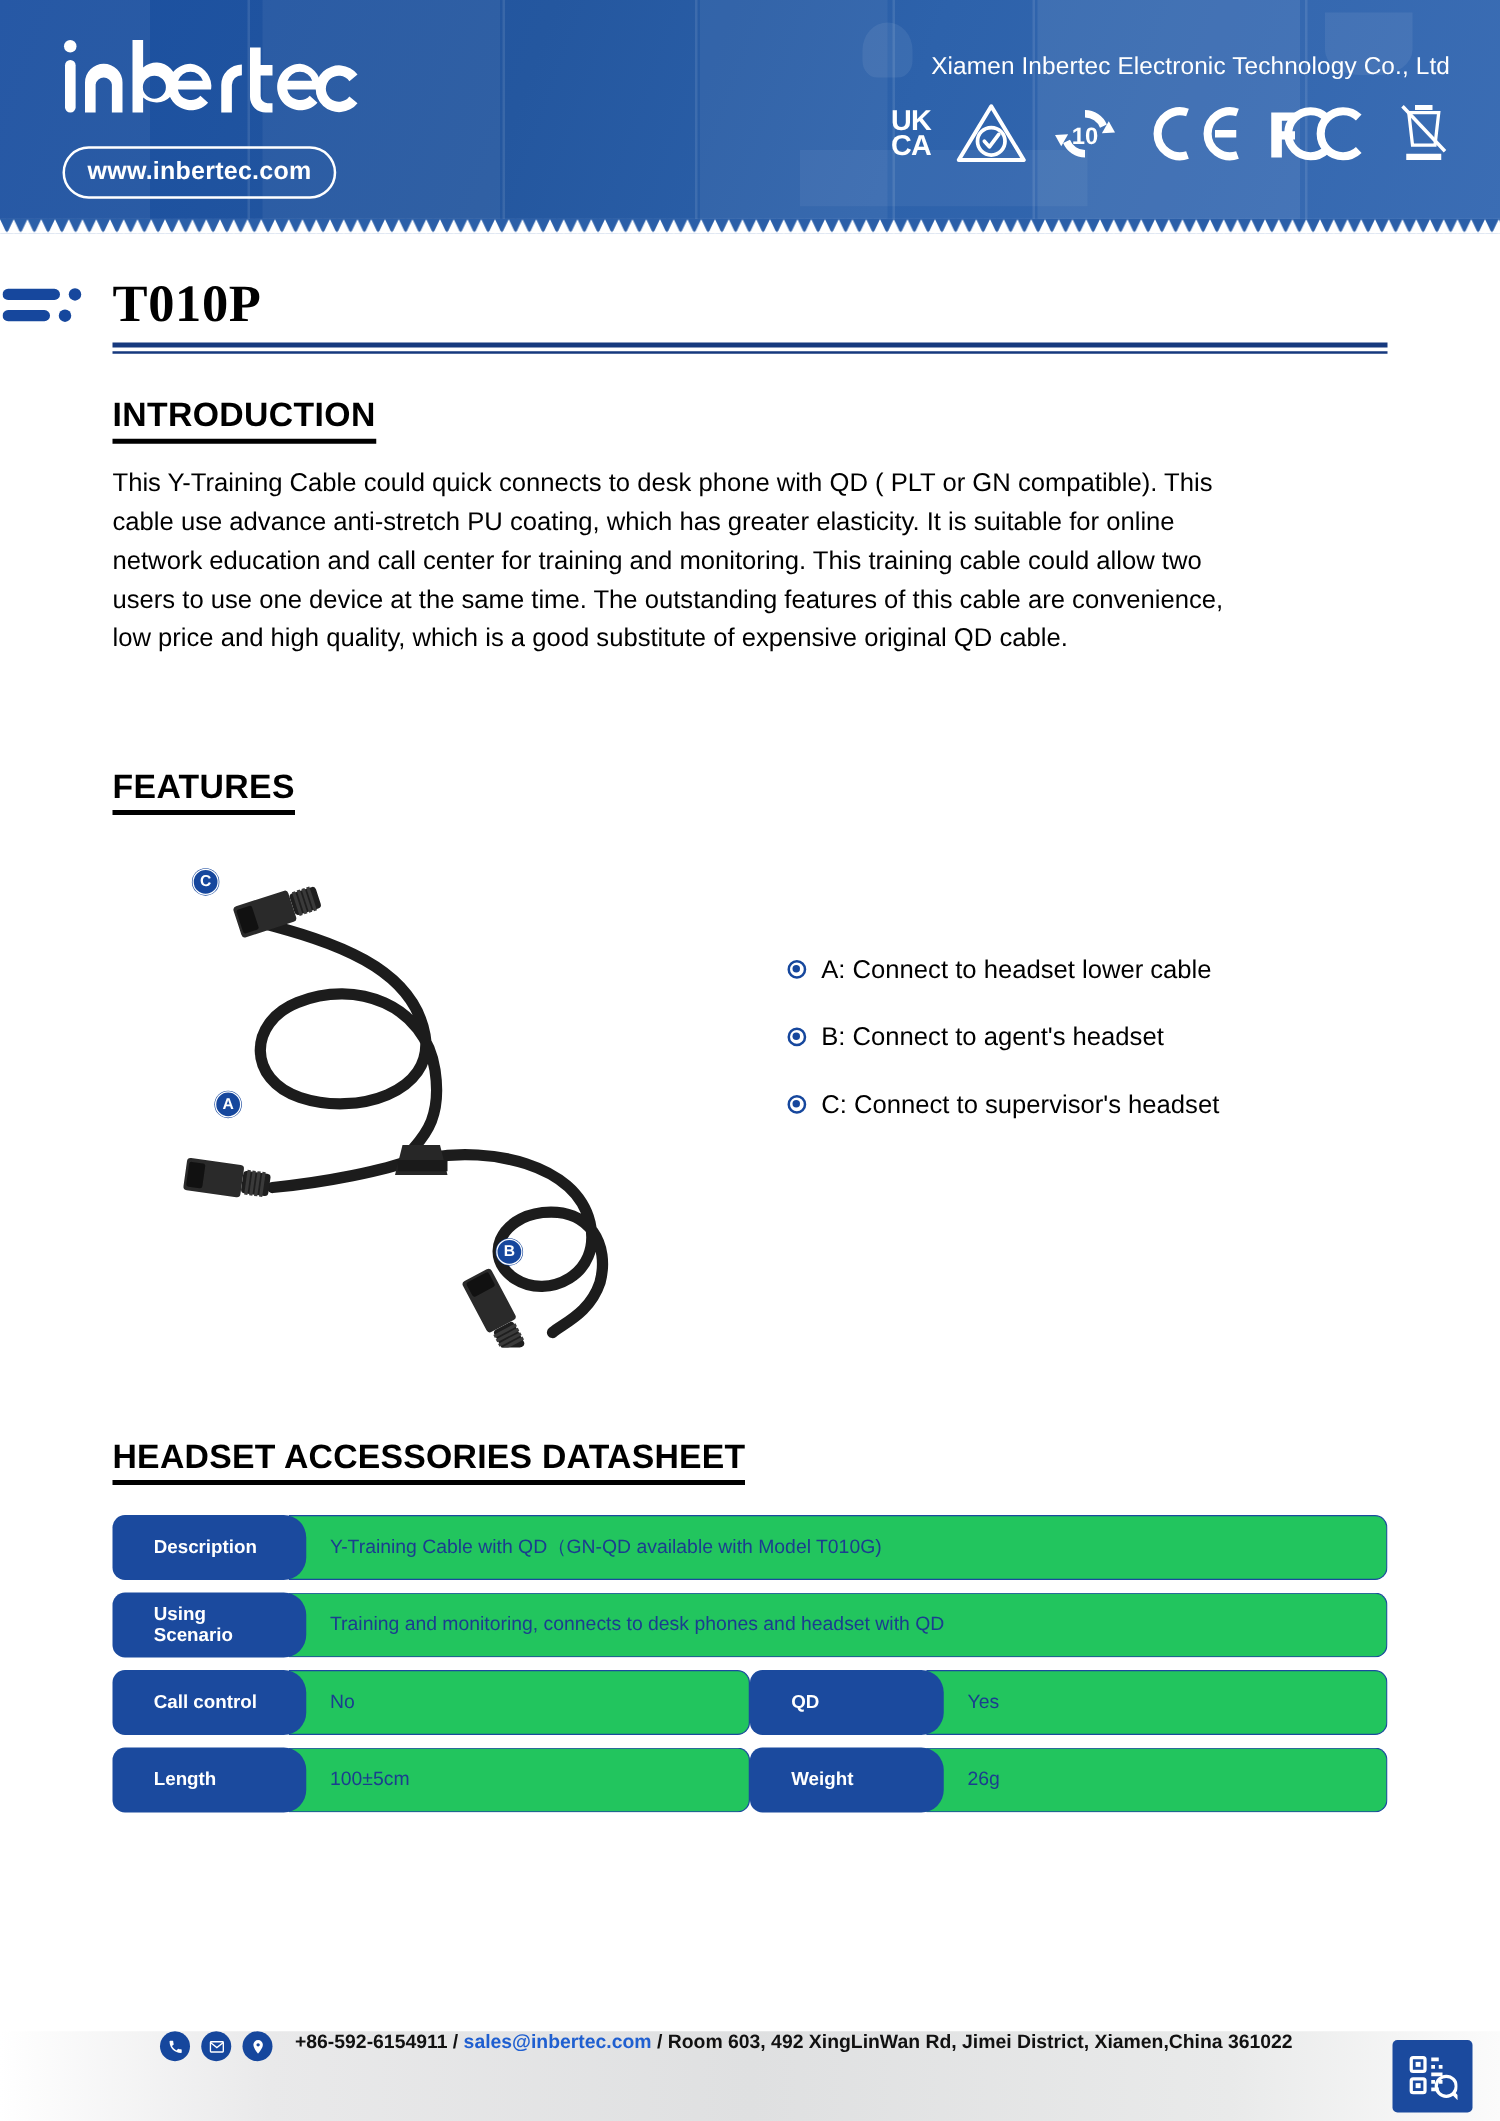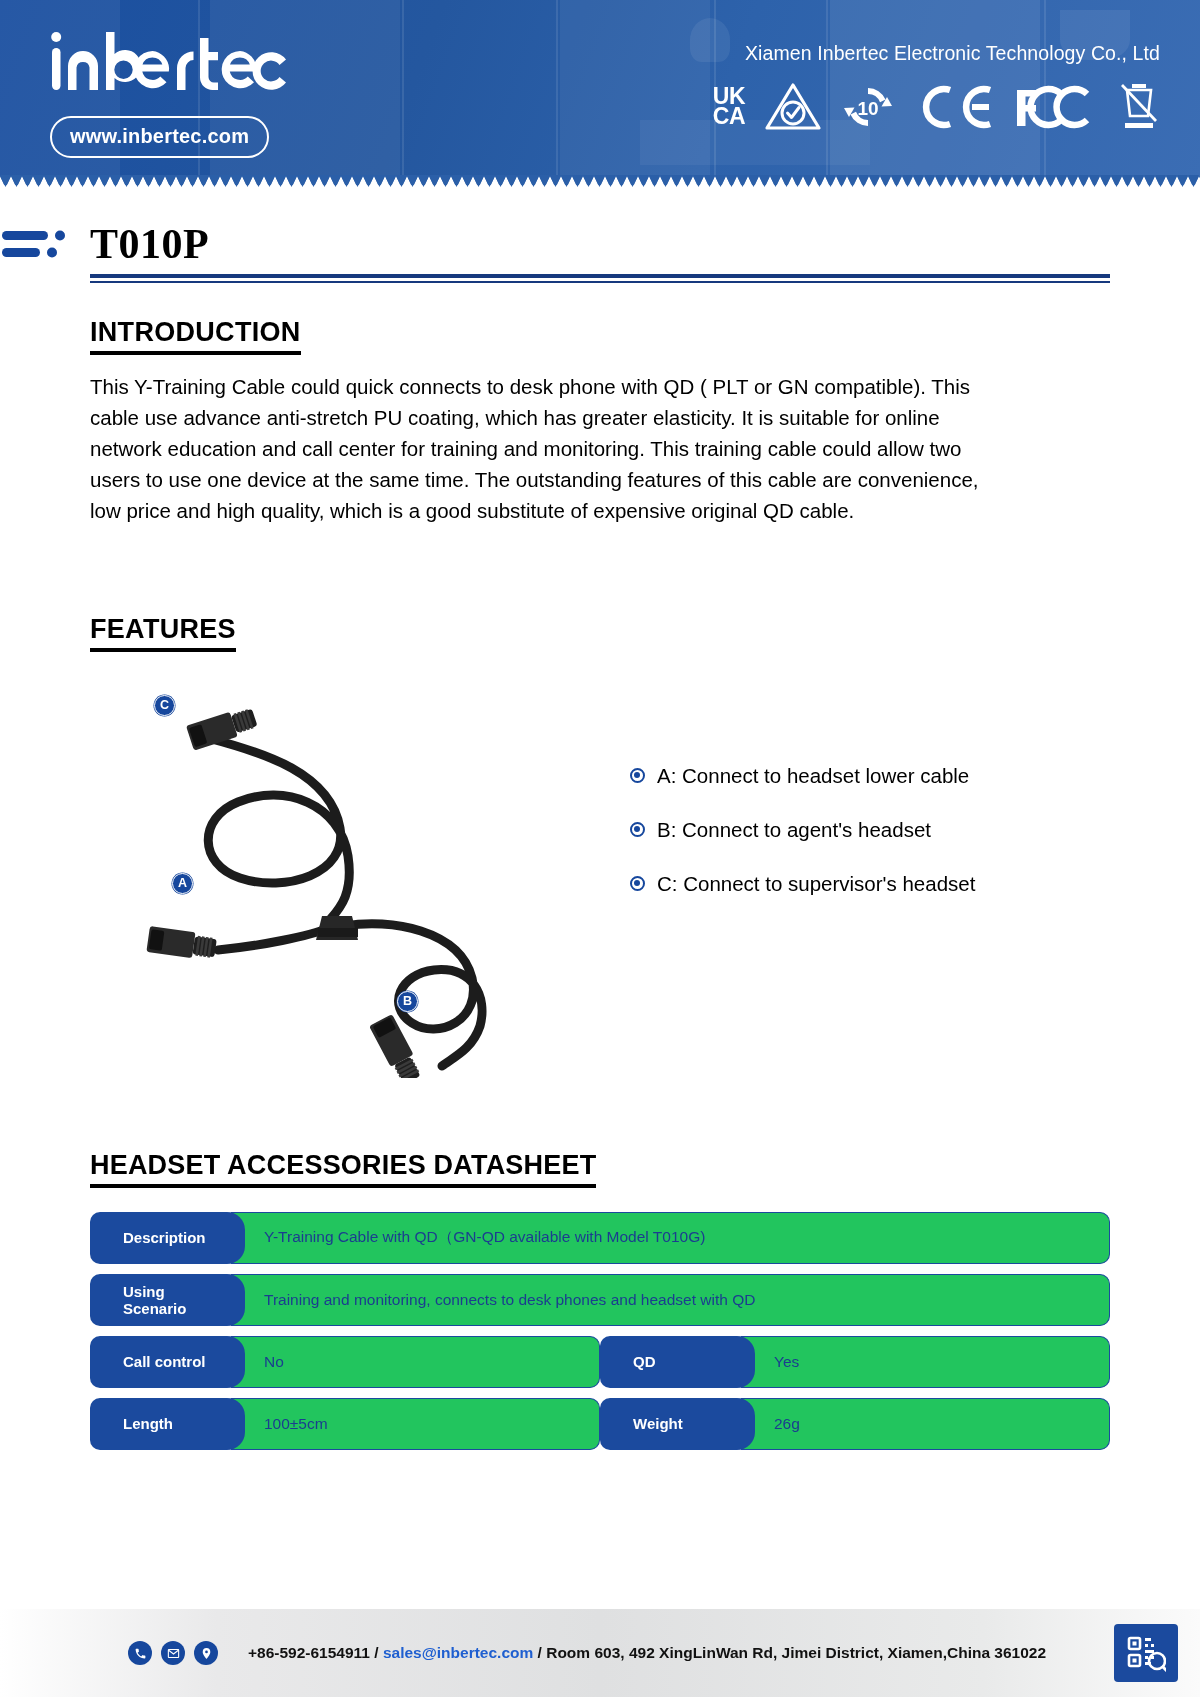--- a/index.html
+++ b/index.html
@@ -166,23 +166,23 @@
   .ds-label.rounded-r { border-radius: 10px 18px 18px 10px; padding-right: 20px; z-index: 3; position: relative; }
   .ds-row.wide .ds-label { width: 155px; }
   .ds-row.wide .ds-value { height: 52px; }
   .ds-row.wide .ds-label { height: 52px; }
   .ds-row.split .ds-label { width: 155px; height: 52px; }
   .ds-row.split .ds-value { height: 52px; }
 
   
   .footer {
     position: absolute; left: 0; right: 0; bottom: 0;
-    height: 88px;
+    height: 72px;
     background: linear-gradient(90deg,#ffffff 0%, #e9e9ea 18%, #dfe0e1 50%, #e9eaea 82%, #fbfbfb 100%);
-    display: flex; align-items: center; gap: 12px;
+    display: flex; align-items: flex-start;
   }
   .footer-icons { display: flex; gap: 9px; margin-left: 128px; }
   .fi {
     width: 24px; height: 24px; border-radius: 50%;
     background: #16479d; color: #fff;
     display: flex; align-items: center; justify-content: center;
     font-size: 13px;
   }
   .footer-text {
     margin-left: 18px;

